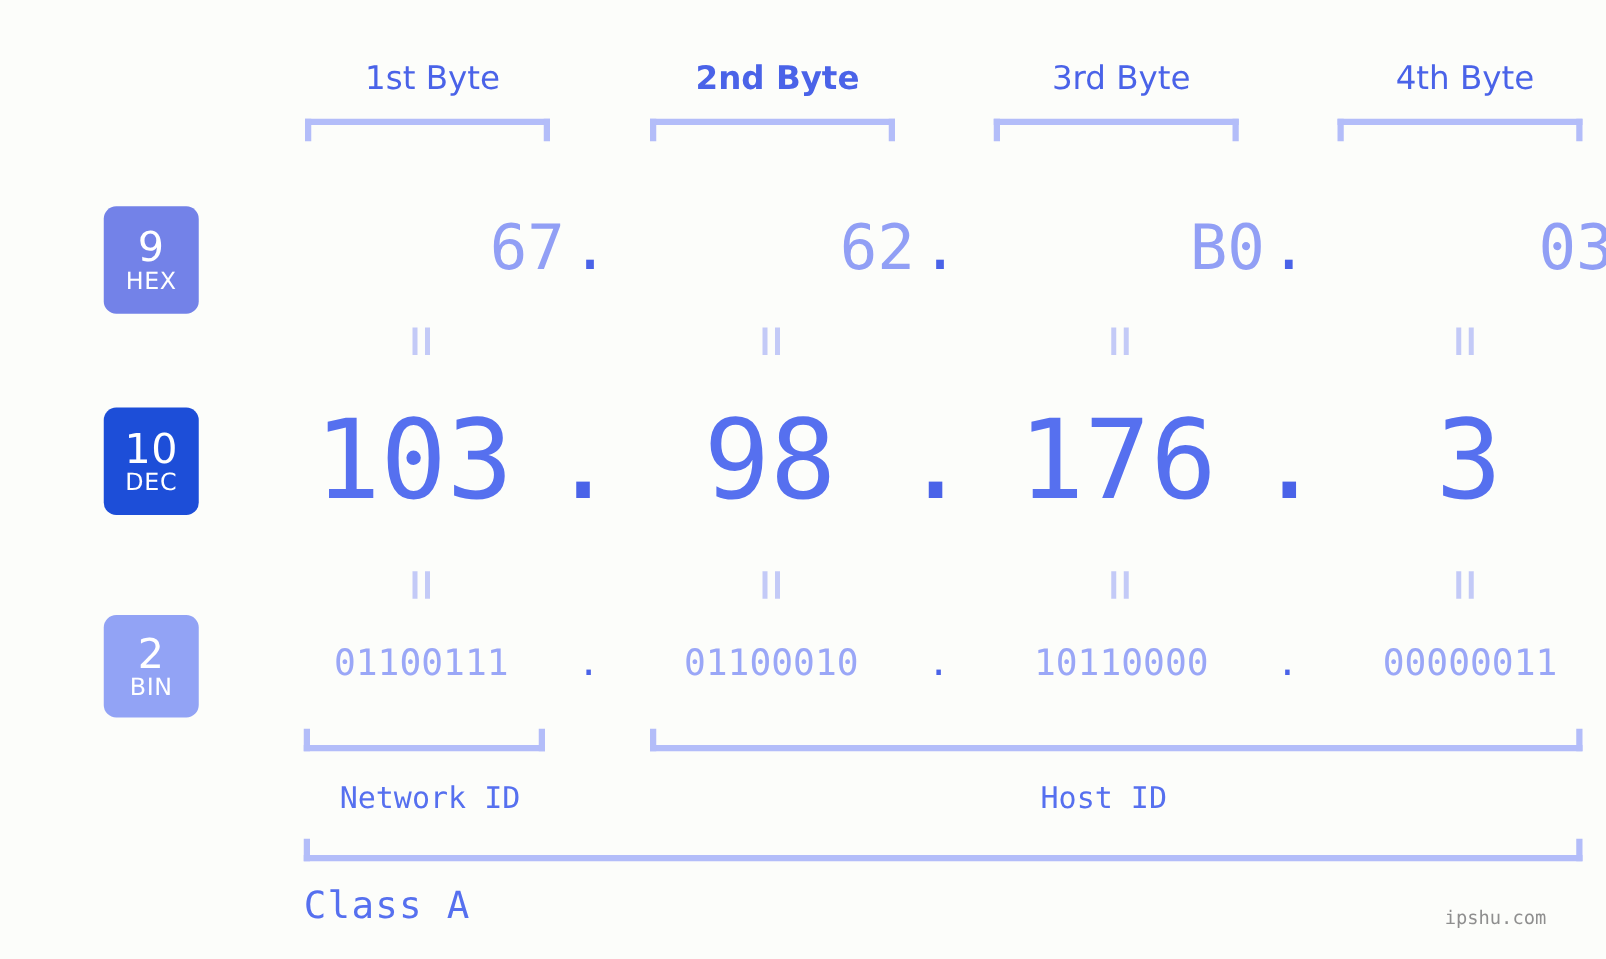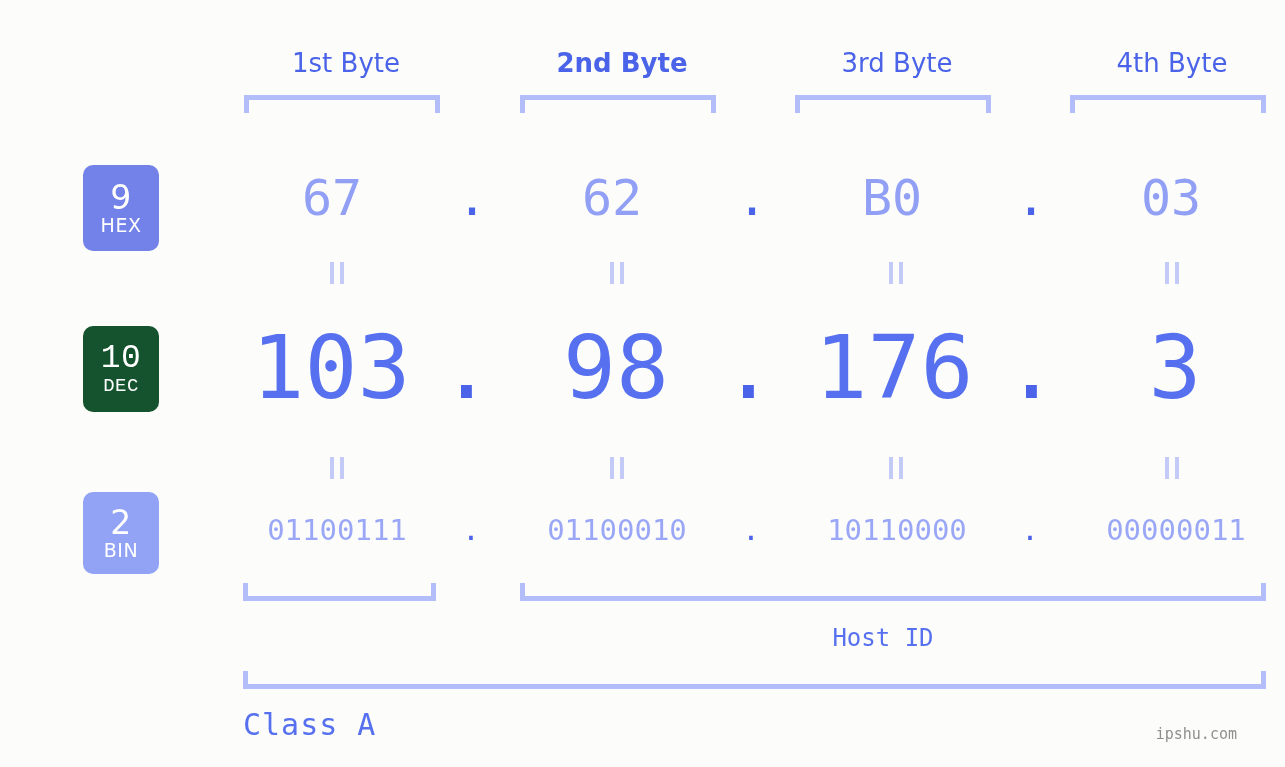--- a/index.html
+++ b/index.html
@@ -76,37 +76,38 @@
     font-weight: 400;
     letter-spacing: 0.5px;
   }
   .badge .abbr {
     font-size: 19px;
     line-height: 21px;
     font-weight: 400;
     letter-spacing: 0.5px;
   }
   .badge-hex { top: 153px; height: 86px; background: #7382e8; }
-  .badge-dec { top: 314px; height: 86px; background: #14532d; font-family: Liberation Mono, monospace; }
+  .badge-dec { top: 314px; height: 86px; background: #1d4ed8; }
   .badge-bin { top: 480px; height: 82px; background: #92a3f5; }
 
   
   .val-cell {
     position: absolute;
     text-align: center;
     font-family: "DejaVu Sans Mono", monospace;
     white-space: nowrap;
   }
 
   .hex-row .val-cell {
     top: 150px;
     width: 240px;
     font-size: 50px;
     line-height: 72px;
     color: #919ff5;
+    text-align: right;
   }
 
   .dec-row .val-cell {
     top: 295px;
     width: 240px;
     font-size: 88px;
     line-height: 122px;
     color: #5670ef;
   }
 
@@ -251,20 +252,21 @@
     <div class="val-cell" style="left:461px;">01100010</div>
     <div class="dot dot-bin" style="left:695px;">.</div>
     <div class="val-cell" style="left:741px;">10110000</div>
     <div class="dot dot-bin" style="left:974px;">.</div>
     <div class="val-cell" style="left:1020px;">00000011</div>
   </div>
 
   <div class="bracket-bottom" style="left:207px; top:571px; width:193px;"></div>
   <div class="bracket-bottom" style="left:484px; top:571px; width:746px;"></div>
 
+  <div class="id-label" style="left:188px; width:240px;">Network ID</div>
   <div class="id-label" style="left:737px; width:220px;">Host ID</div>
 
   <div class="bracket-bottom" style="left:207px; top:659px; width:1023px;"></div>
   <div class="class-label" style="left:207px; width:1023px;">Class A</div>
 
   <div class="watermark">ipshu.com</div>
 
 </div>
 
 </body></html>

